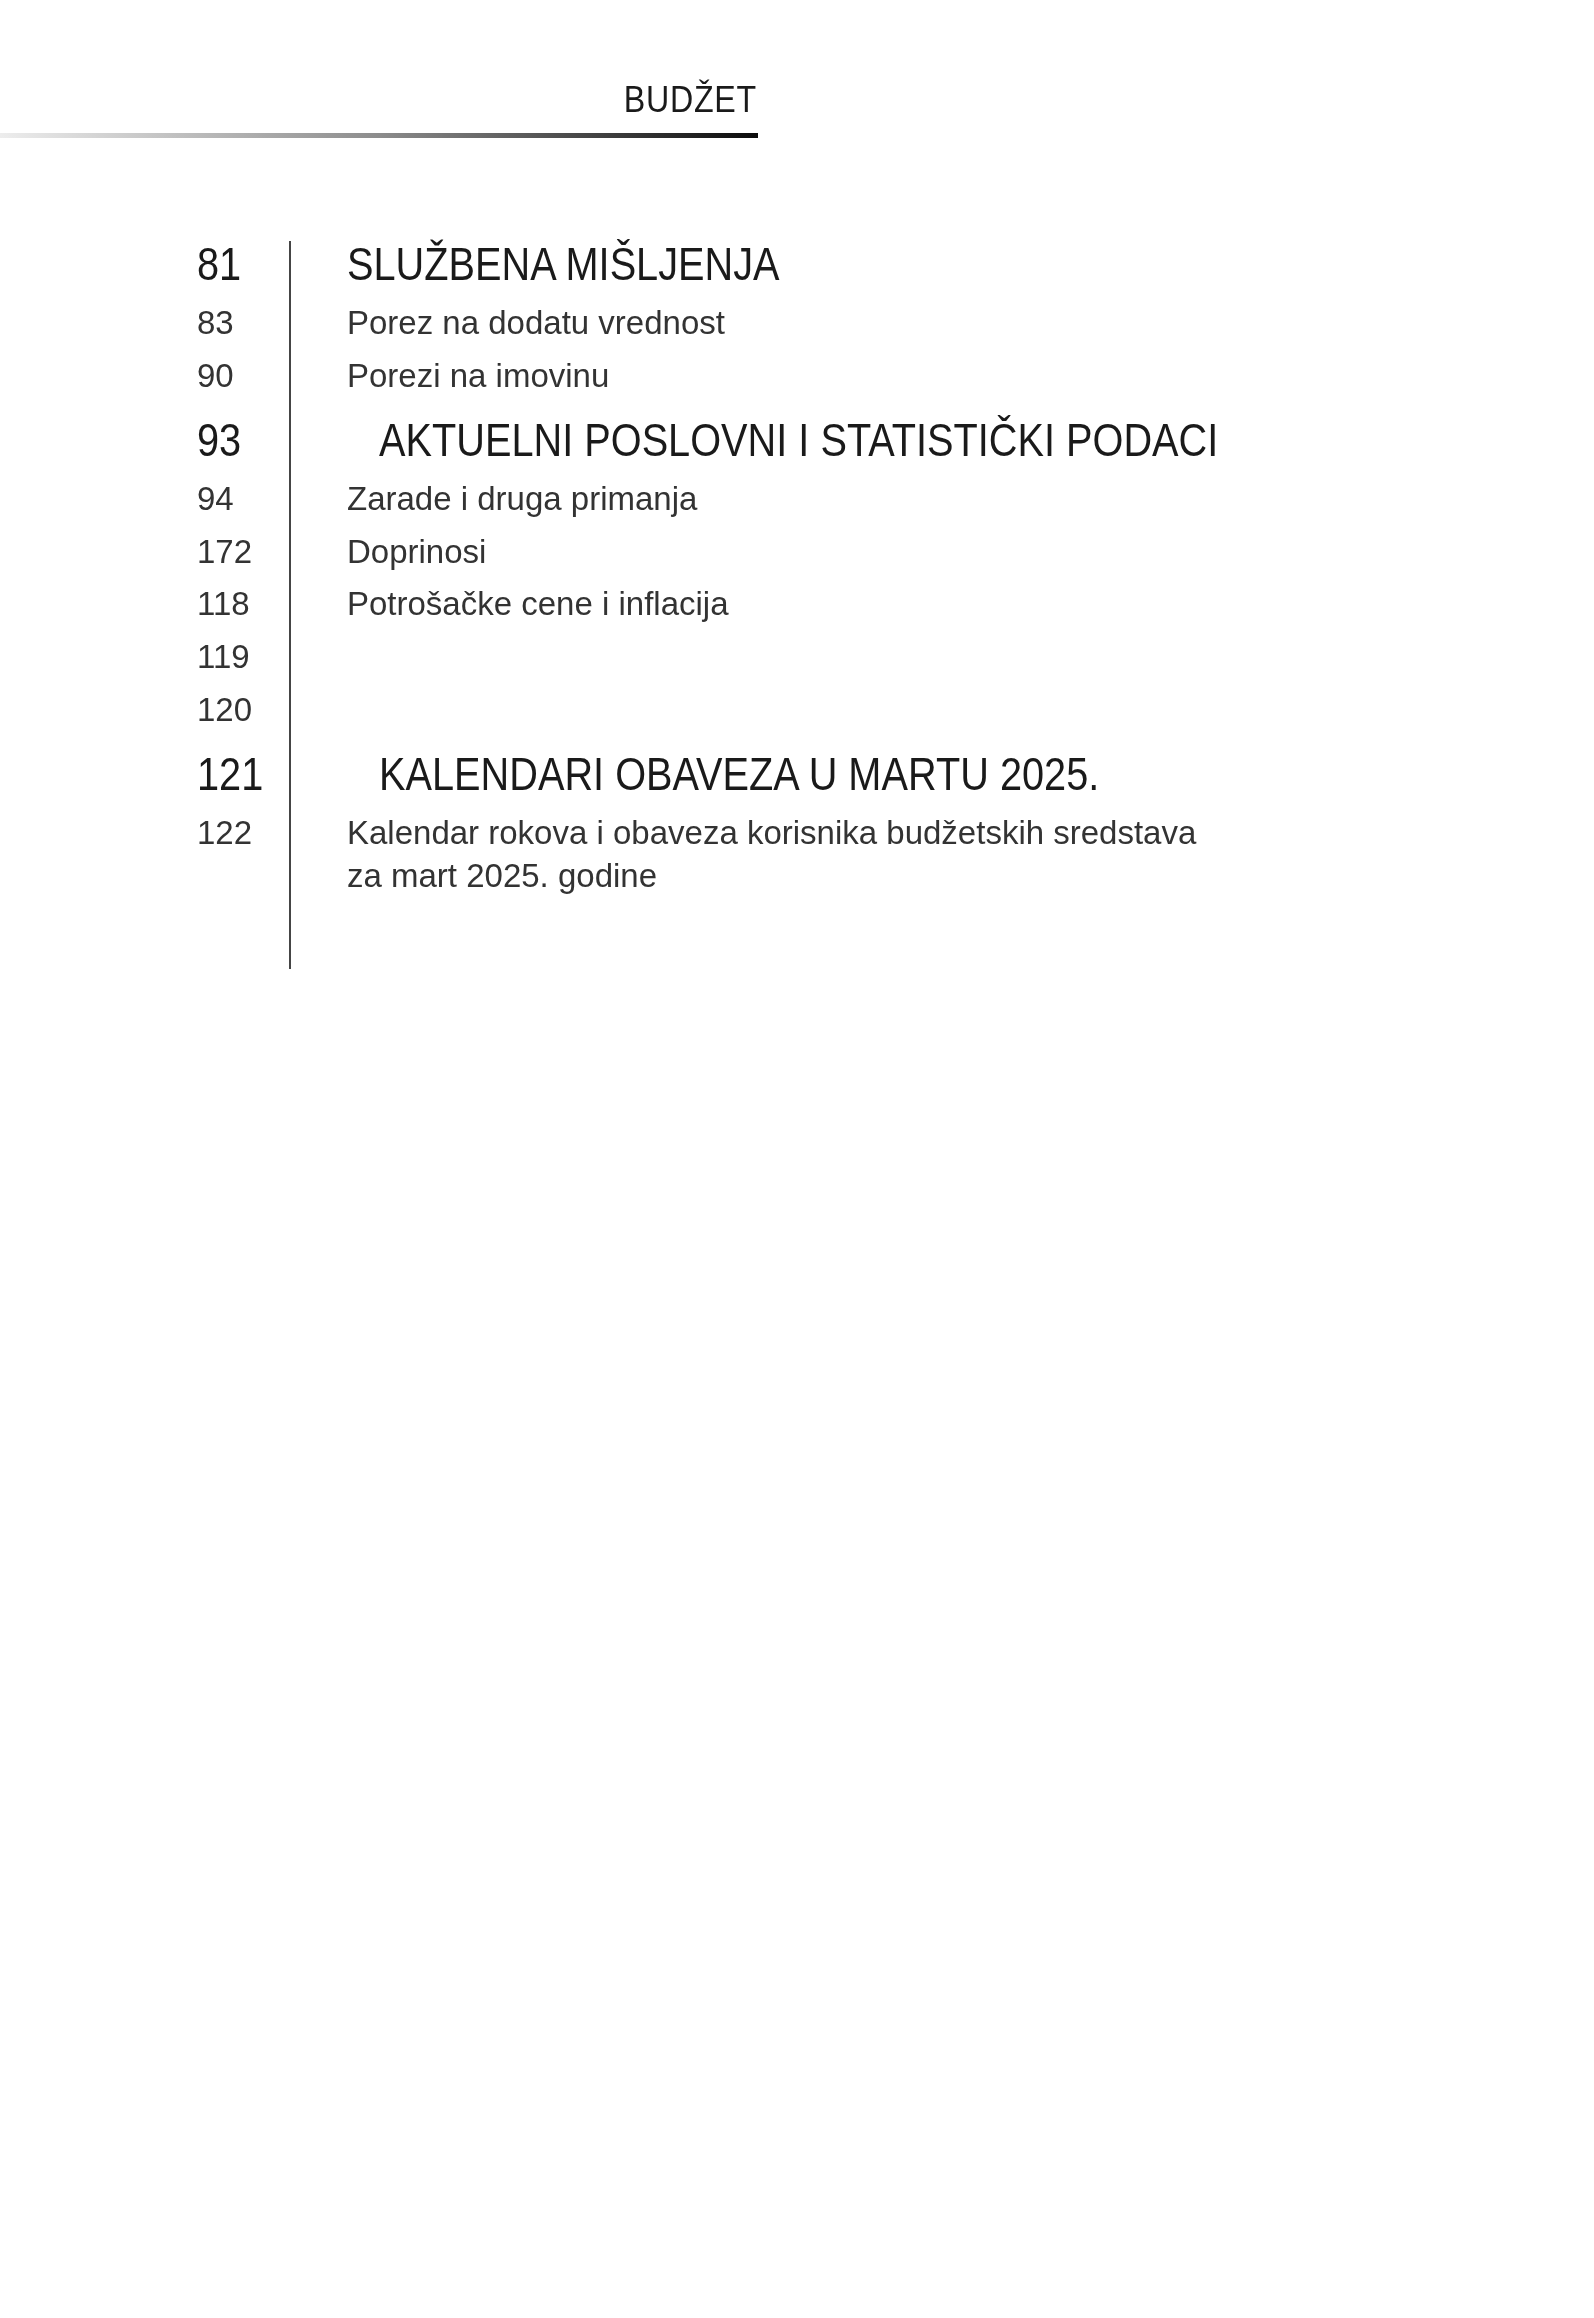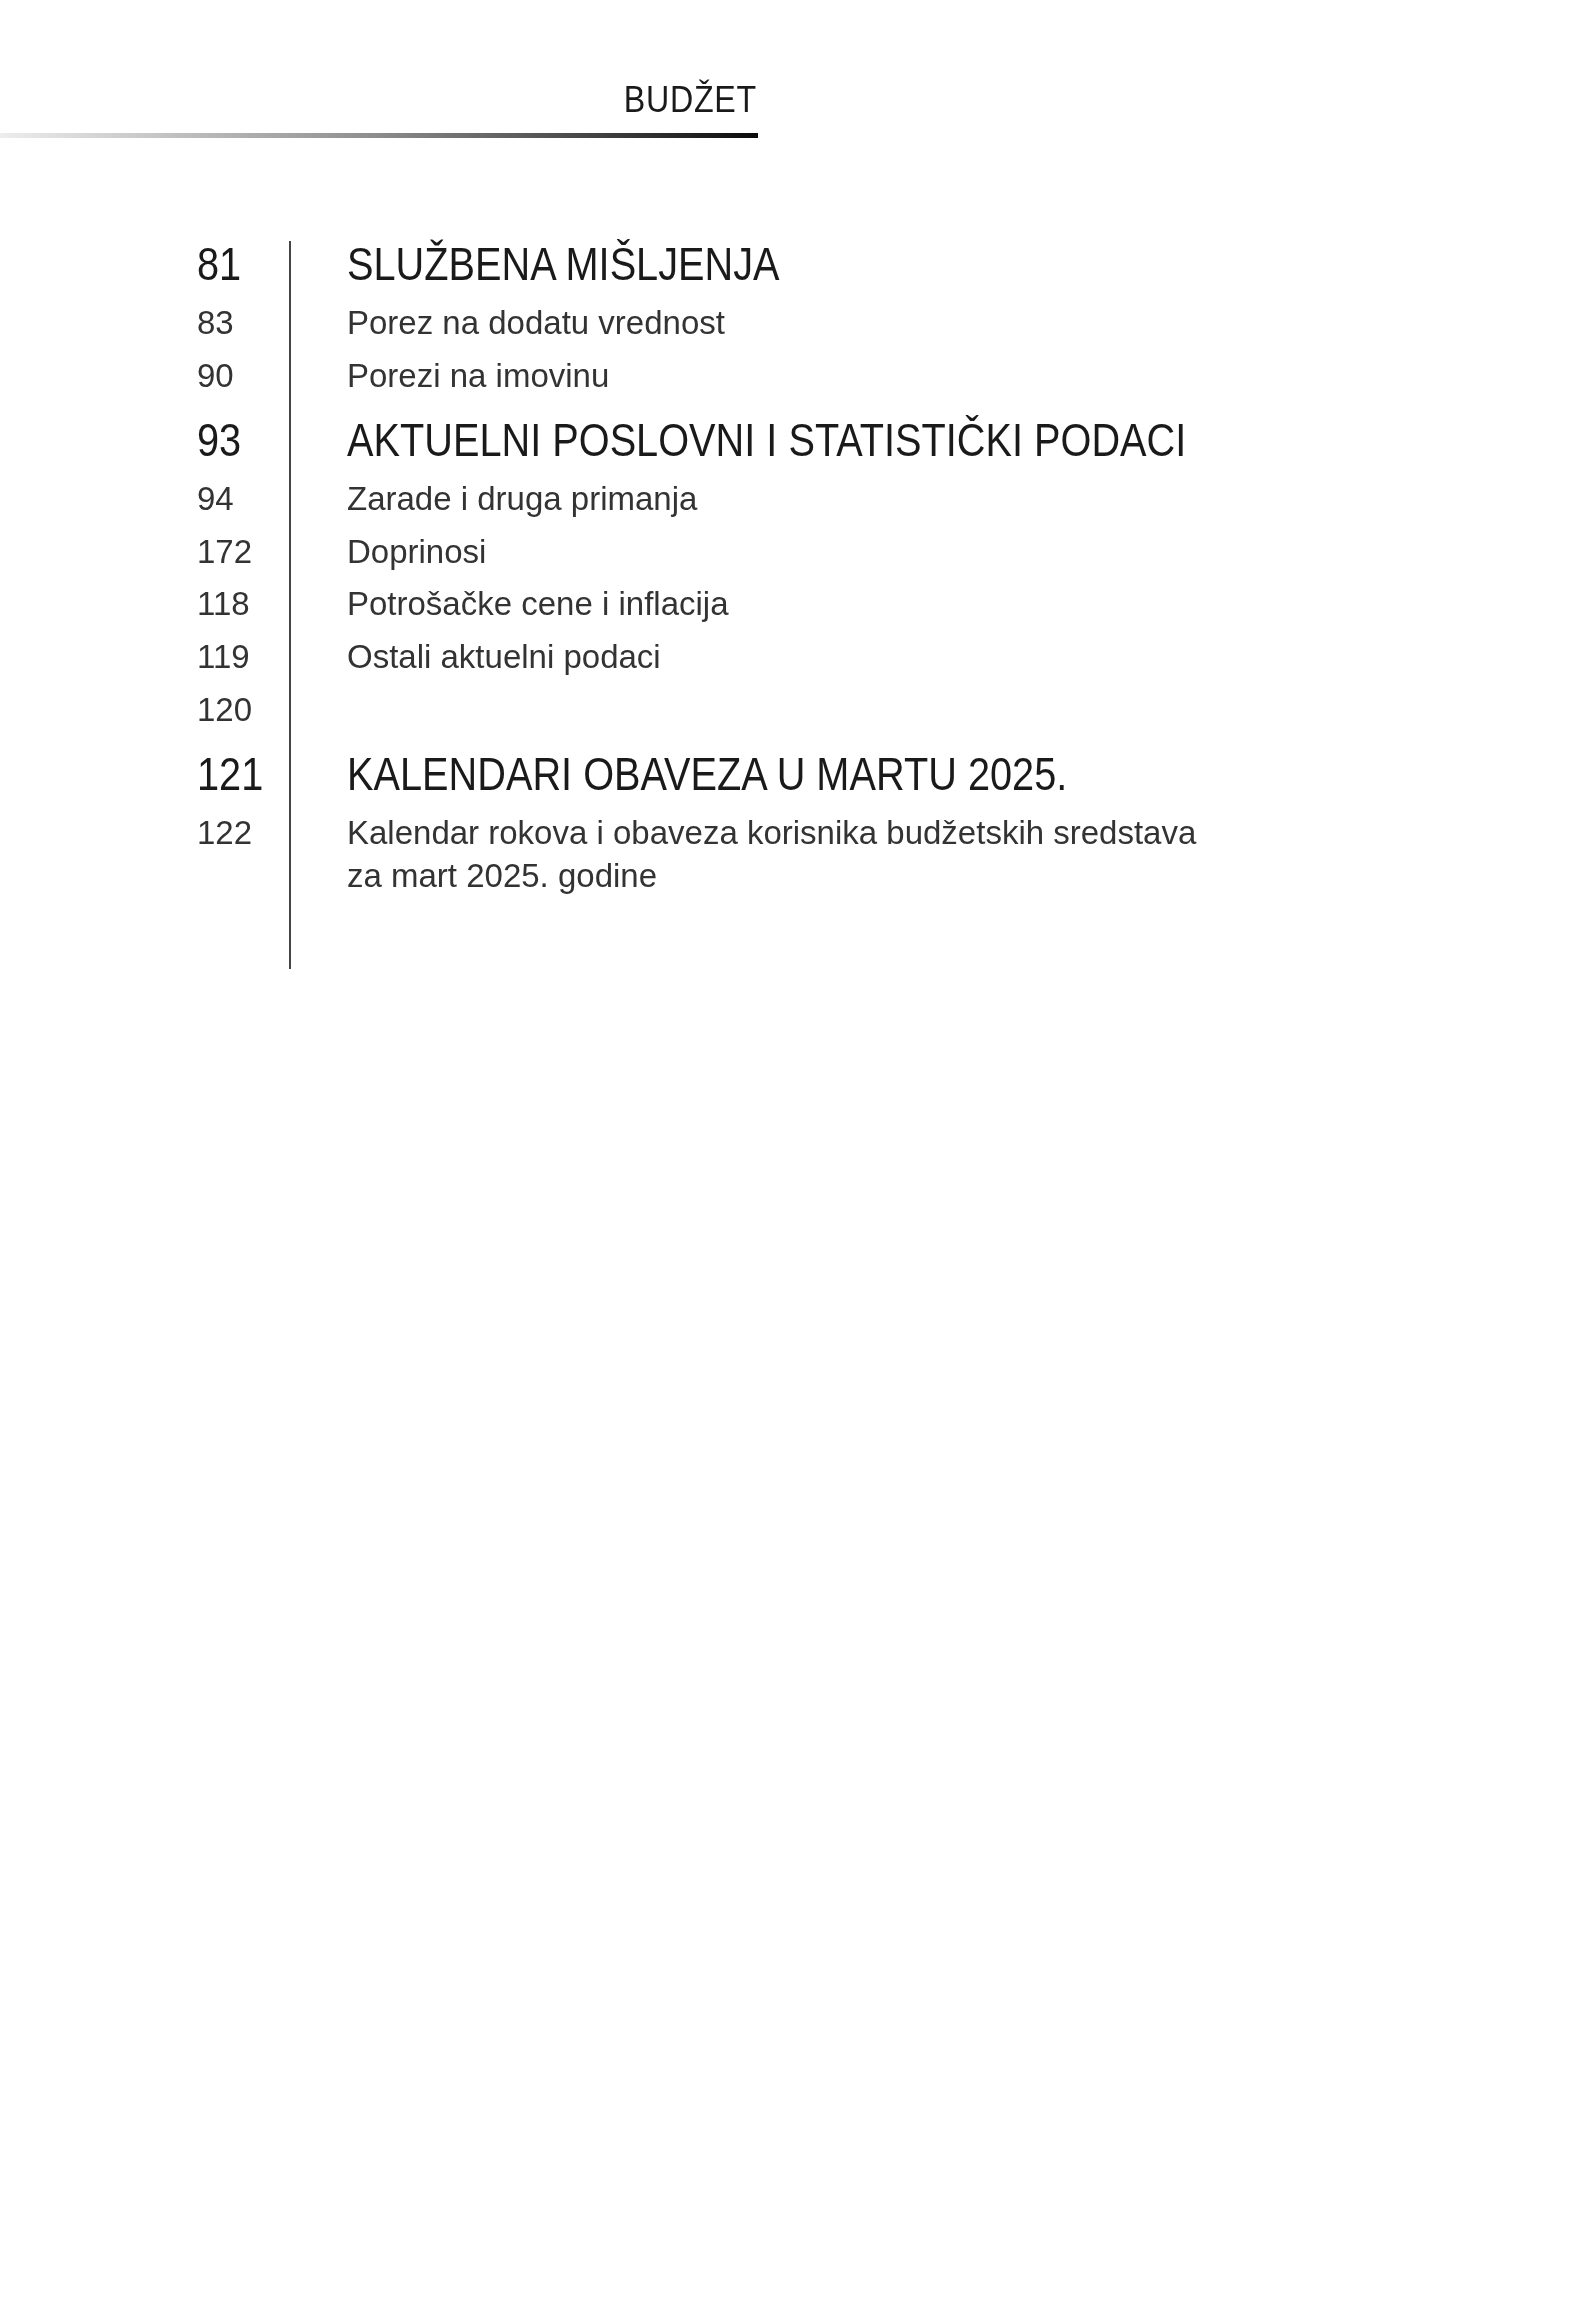--- a/index.html
+++ b/index.html
@@ -70,21 +70,21 @@
   .toc-row.item {
     font-size: 33px;
     line-height: 43px;
     color: var(--text, #333333);
   }
   .toc-row.section {
     font-size: 47px;
     line-height: 54px;
     color: var(--heading, #161616);
   }
-  .toc-row.section:not(:first-child) { margin-top: 16.4px; }
+  .toc-row.section:not(:first-child) { margin-top: 16.4px; gap: 32px; }
   .toc-row.section .t {
     transform: scaleX(0.845);
     transform-origin: 0 50%;
   }
 </style>
 </head>
 <body>
 
 <div class="page">
 
@@ -121,21 +121,20 @@
       <div class="toc-row item">
         <span class="num"><span class="t">172</span></span>
         <span class="title"><span class="t">Doprinosi</span></span>
       </div>
       <div class="toc-row item">
         <span class="num"><span class="t">118</span></span>
         <span class="title"><span class="t">Potrošačke cene i inflacija</span></span>
       </div>
       <div class="toc-row item">
         <span class="num"><span class="t">119</span></span>
-        <span class="title"><span class="t">Ostali aktuelni podaci</span></span>
       </div>
       <div class="toc-row item">
         <span class="num"><span class="t">120</span></span>
       </div>
       <div class="toc-row section">
         <span class="num"><span class="t">121</span></span>
         <span class="title"><span class="t">KALENDARI OBAVEZA U MARTU 2025.</span></span>
       </div>
       <div class="toc-row item">
         <span class="num"><span class="t">122</span></span>

